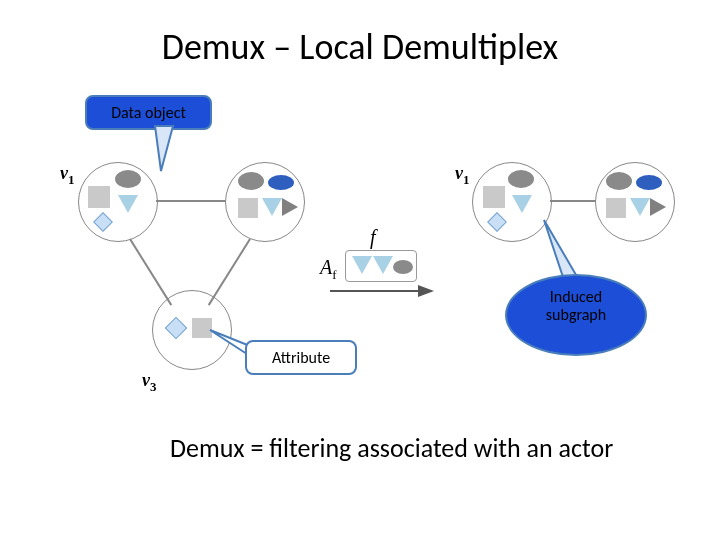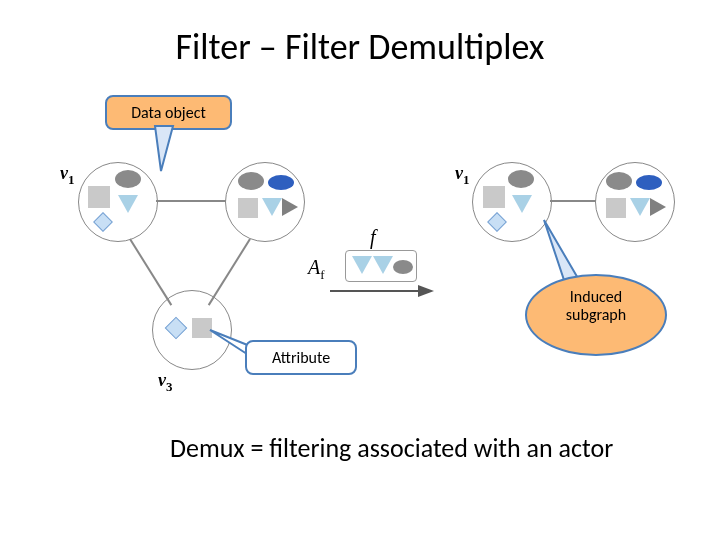--- a/index.html
+++ b/index.html
@@ -24,22 +24,21 @@
     position: absolute;
     background: #fff;
     border: 2px solid #4a7ebb;
     border-radius: 8px;
     padding: 6px 14px;
     font-size: 16px;
     color: #000;
     text-align: center;
   }
   .callout-blue {
-    background: #fdba74;
-    margin-left: 20px;
+    background: #1d4ed8;
   }
   .node-circle {
     position: absolute;
     border: 1px solid #888;
     border-radius: 50%;
     background: #fff;
   }
   .node-label {
     position: absolute;
     font-family: "Times New Roman", serif;
@@ -103,21 +102,21 @@
   .caption{
     position:absolute;
     font-size:26px;
     color:#000;
   }
   svg.tail{position:absolute;overflow:visible;}
 </style>
 </head>
 <body>
 
-<div class="title">Filter – Filter Demultiplex</div>
+<div class="title">Demux – Local Demultiplex</div>
 
 <div class="callout callout-blue" style="left:85px; top:95px; width:95px;">
   <span>Data object</span>
 </div>
 <svg class="tail" style="left:155px; top:126px;" width="30" height="50">
   <polygon points="0,0 18,0 6,45" fill="#d9e6f7" stroke="#4a7ebb" stroke-width="2"></polygon>
 </svg>
 
 <div class="node-label" style="left:60px; top:163px;"><span>v</span><span class="sub">1</span></div>
 <div class="node-circle" style="left:78px; top:162px; width:78px; height:78px;"></div>
@@ -128,31 +127,31 @@
 
 <div class="node-label" style="left:248px; top:163px;"><span>v</span><span class="sub">2</span></div>
 <div class="node-circle" style="left:225px; top:162px; width:78px; height:78px;"></div>
 <div class="shape oval-gray" style="left:238px; top:172px; width:26px; height:18px;"></div>
 <div class="shape oval-blue" style="left:268px; top:175px; width:26px; height:15px;"></div>
 <div class="shape sq-ltgray" style="left:238px; top:198px; width:20px; height:20px;"></div>
 <div class="shape tri-down" style="left:262px; top:198px;"></div>
 <div class="shape tri-right" style="left:282px; top:198px;"></div>
 
 <div class="node-circle" style="left:152px; top:290px; width:78px; height:78px;"></div>
-<div class="node-label" style="left:158px; top:370px;"><span>v</span><span class="sub">3</span></div>
+<div class="node-label" style="left:142px; top:370px;"><span>v</span><span class="sub">3</span></div>
 <div class="shape diamond" style="left:168px; top:320px; width:14px; height:14px;"></div>
 <div class="shape sq-ltgray" style="left:192px; top:318px; width:20px; height:20px;"></div>
 
 <div class="edge" style="left:156px; top:200px; width:70px;"></div>
 <div class="edge" style="left:130px; top:238px; width:78px; transform:rotate(58deg);"></div>
 <div class="edge" style="left:250px; top:238px; width:78px; transform:rotate(122deg);"></div>
 
 <div class="func" style="left:370px; top:226px;">f</div>
 
-<div class="af" style="left:308px; top:256px;"><span>A</span><span class="sub">f</span></div>
+<div class="af" style="left:320px; top:256px;"><span>A</span><span class="sub">f</span></div>
 <div style="position:absolute; left:345px; top:250px; width:70px; height:30px; border:1px solid #999; background:#fff; border-radius:4px;"></div>
 <div class="shape tri-down" style="left:352px; top:256px;"></div>
 <div class="shape tri-down" style="left:373px; top:256px;"></div>
 <div class="shape oval-gray" style="left:393px; top:260px; width:20px; height:14px;"></div>
 
 <div class="arrow-line" style="left:330px; top:290px; width:90px;"></div>
 <div class="arrow-head" style="left:418px; top:285px;"></div>
 
 <div class="node-label" style="left:455px; top:163px;"><span>v</span><span class="sub">1</span></div>
 <div class="node-circle" style="left:472px; top:162px; width:78px; height:78px;"></div>

